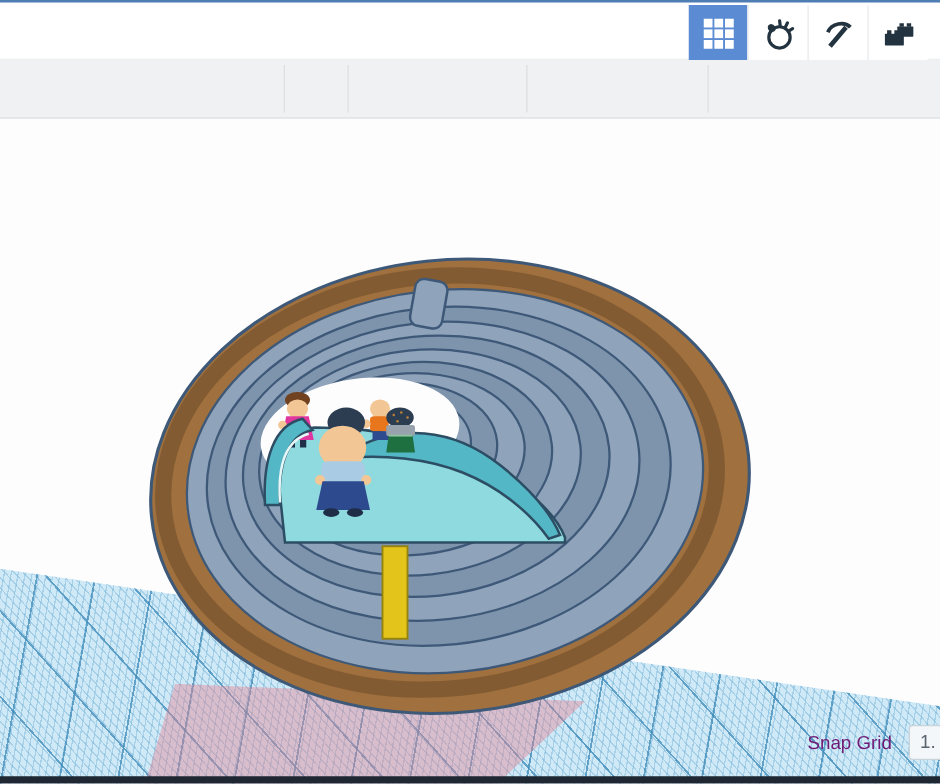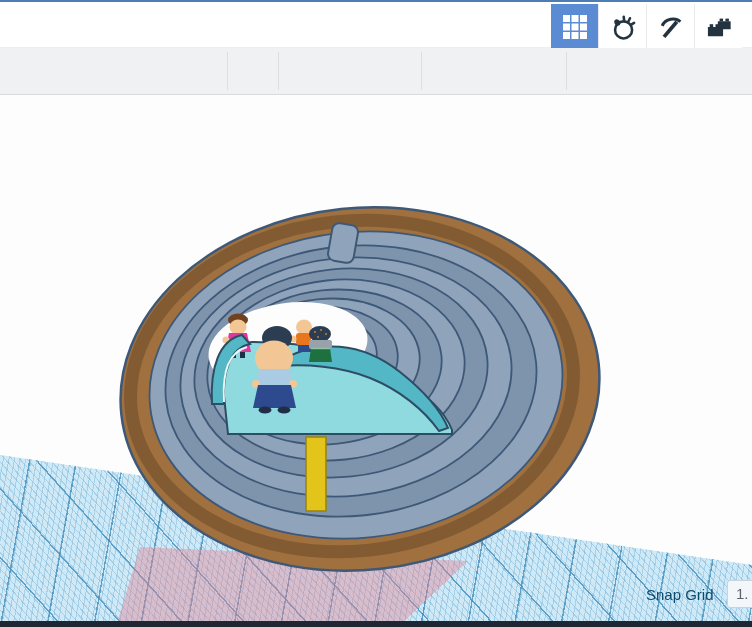--- a/index.html
+++ b/index.html
@@ -47,21 +47,21 @@
       repeating-linear-gradient(100deg, rgba(116,178,212,0.45) 0 1px, rgba(0,0,0,0) 1px 5.5px),
       repeating-linear-gradient(48deg,  rgba(116,178,212,0.45) 0 1px, rgba(0,0,0,0) 1px 5.5px),
       #cfe9f7;
   }
   .shadow-pink{
     position:absolute;left:0;top:0;width:752px;height:532px;
     clip-path:polygon(140px 452px,468px 466px,398px 532px,116px 532px);
     background:rgba(229,128,146,0.42);
   }
   .scene-svg{position:absolute;left:0;top:0;}
-  .snap-label{position:absolute;left:646px;top:491px;font-size:15px;color:#0c4a6e;}
+  .snap-label{position:absolute;left:646px;top:491px;font-size:15px;color:#701a75;}
   .snap-select{
     position:absolute;left:727px;top:485px;width:42px;height:28px;box-sizing:border-box;
     background:#f3f7f9;border:1px solid #c9d3d9;border-radius:3px;color:#5a6570;
     font-size:15px;line-height:26px;padding-left:8px;cursor:pointer;
   }
   .bottom-bar{position:absolute;left:0;top:526px;width:752px;height:6px;background:#1e2732;}
 </style>
 </head>
 <body>
 

